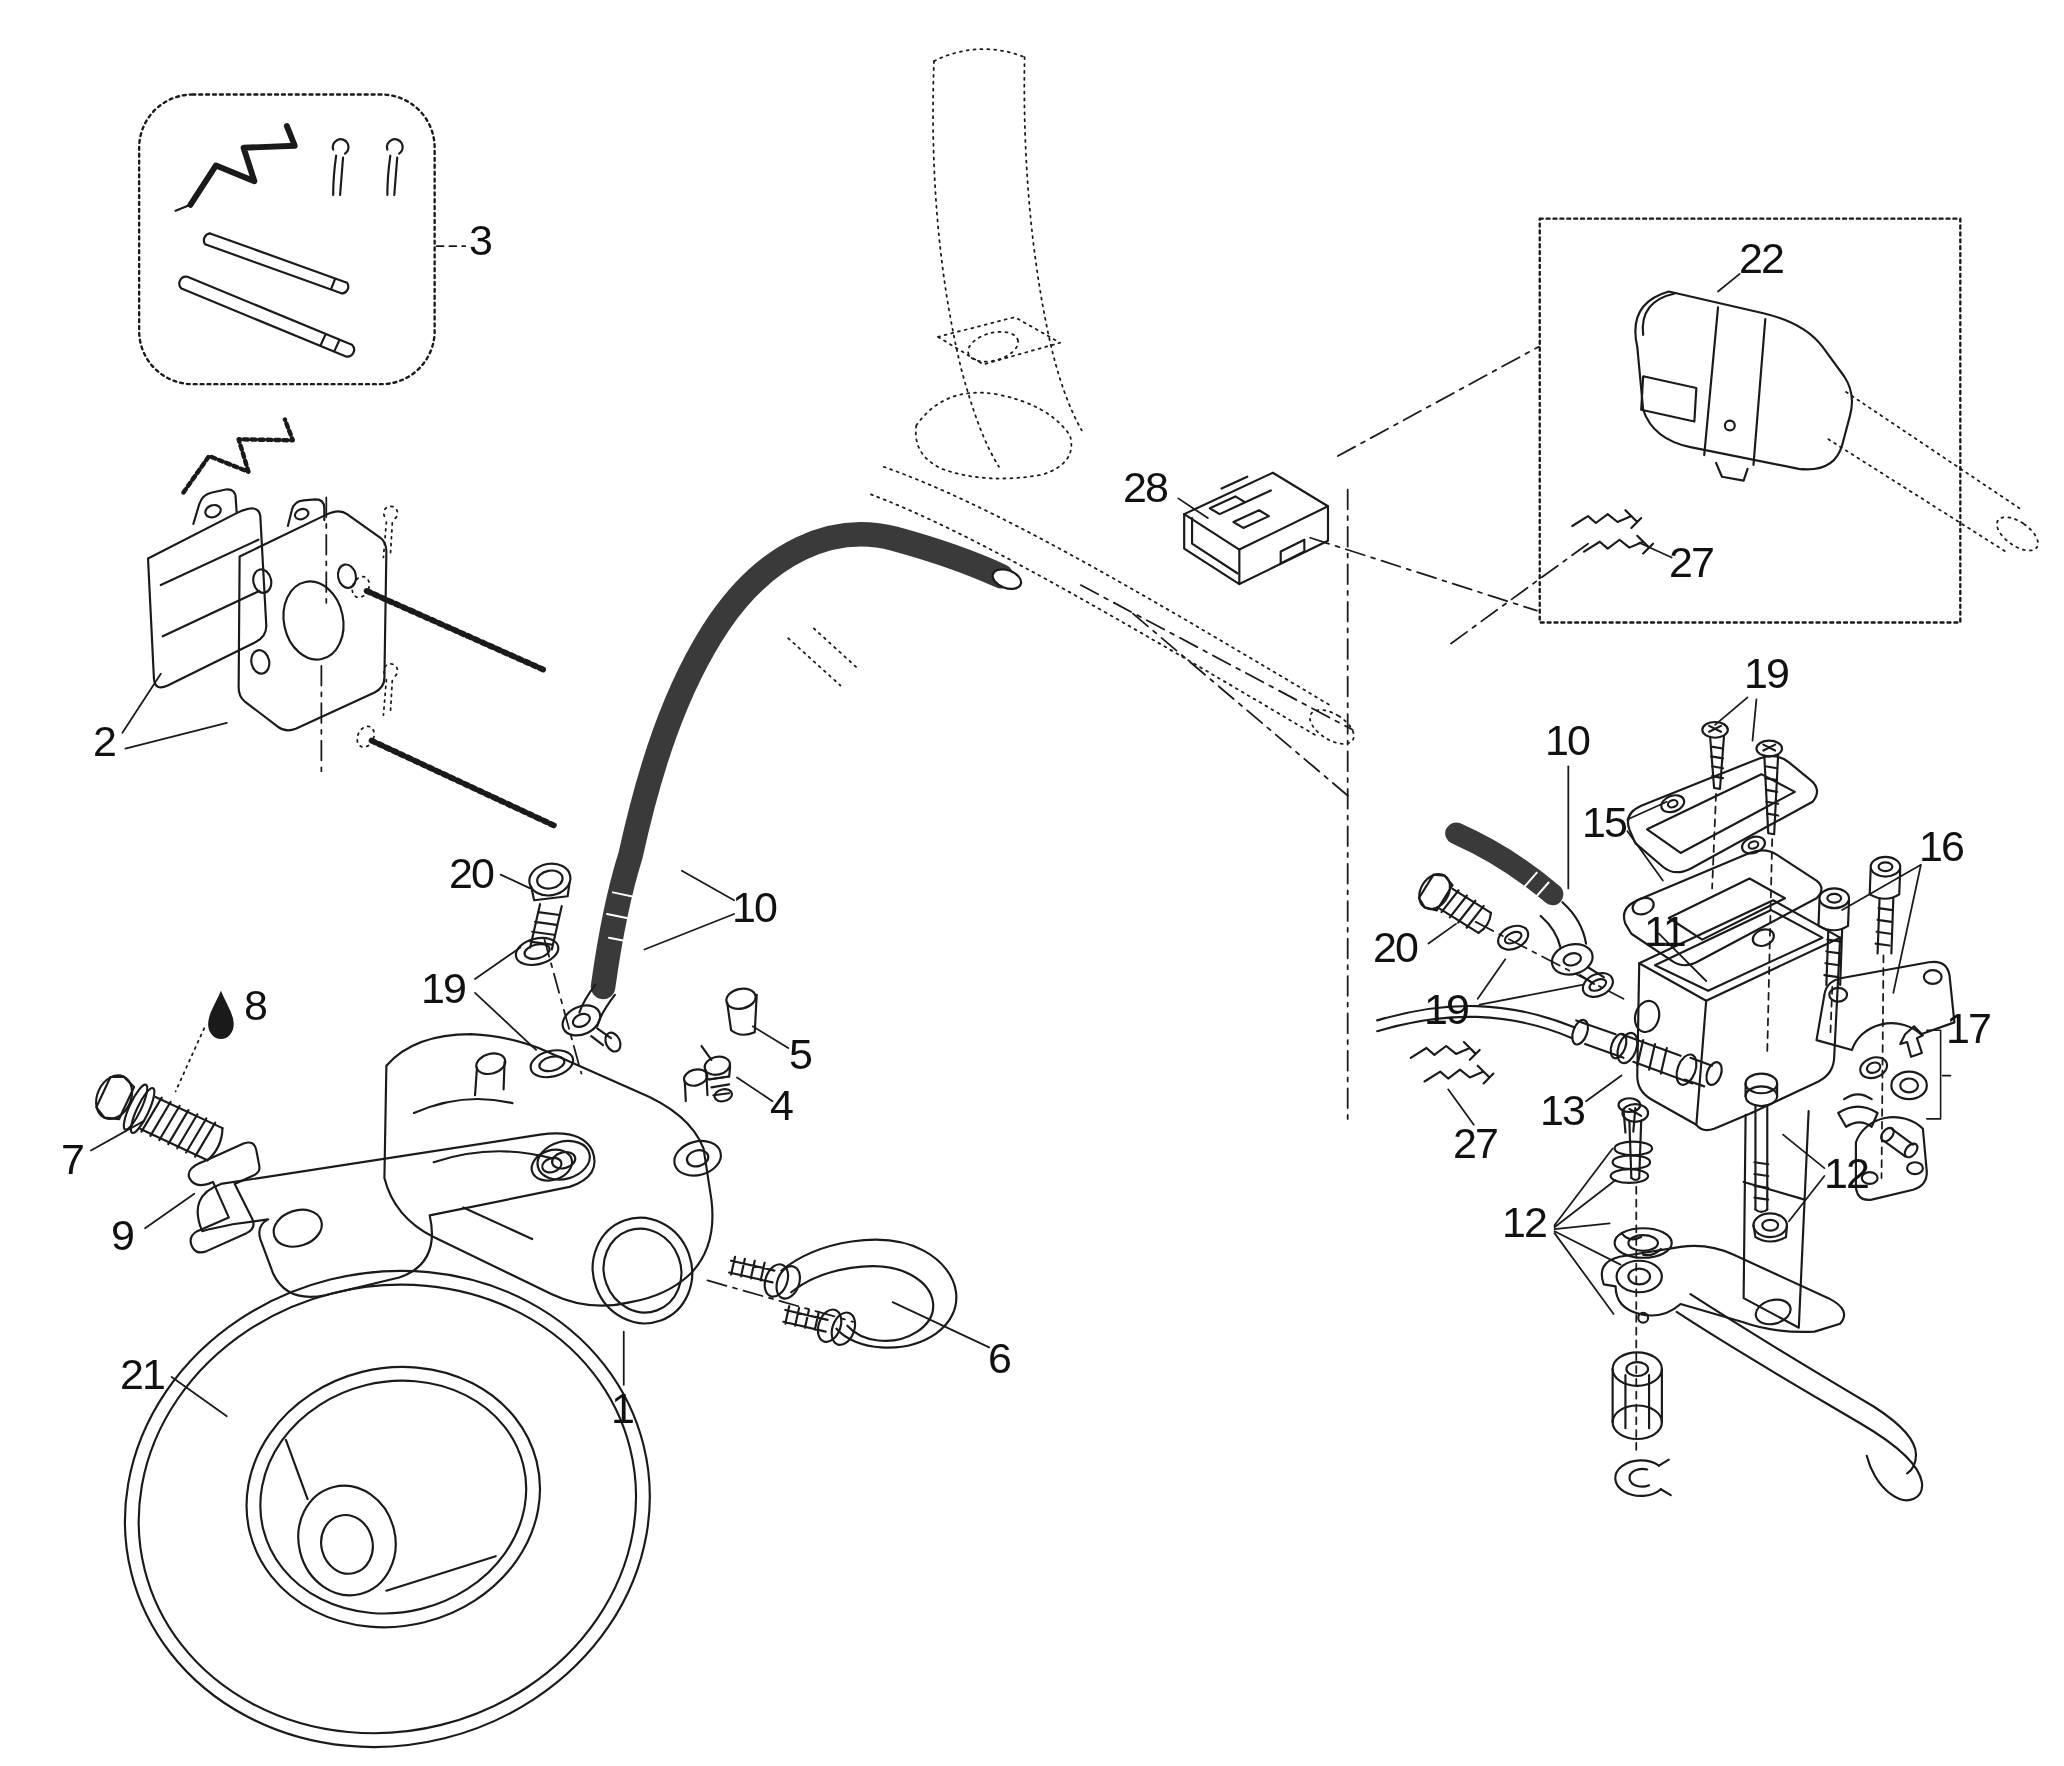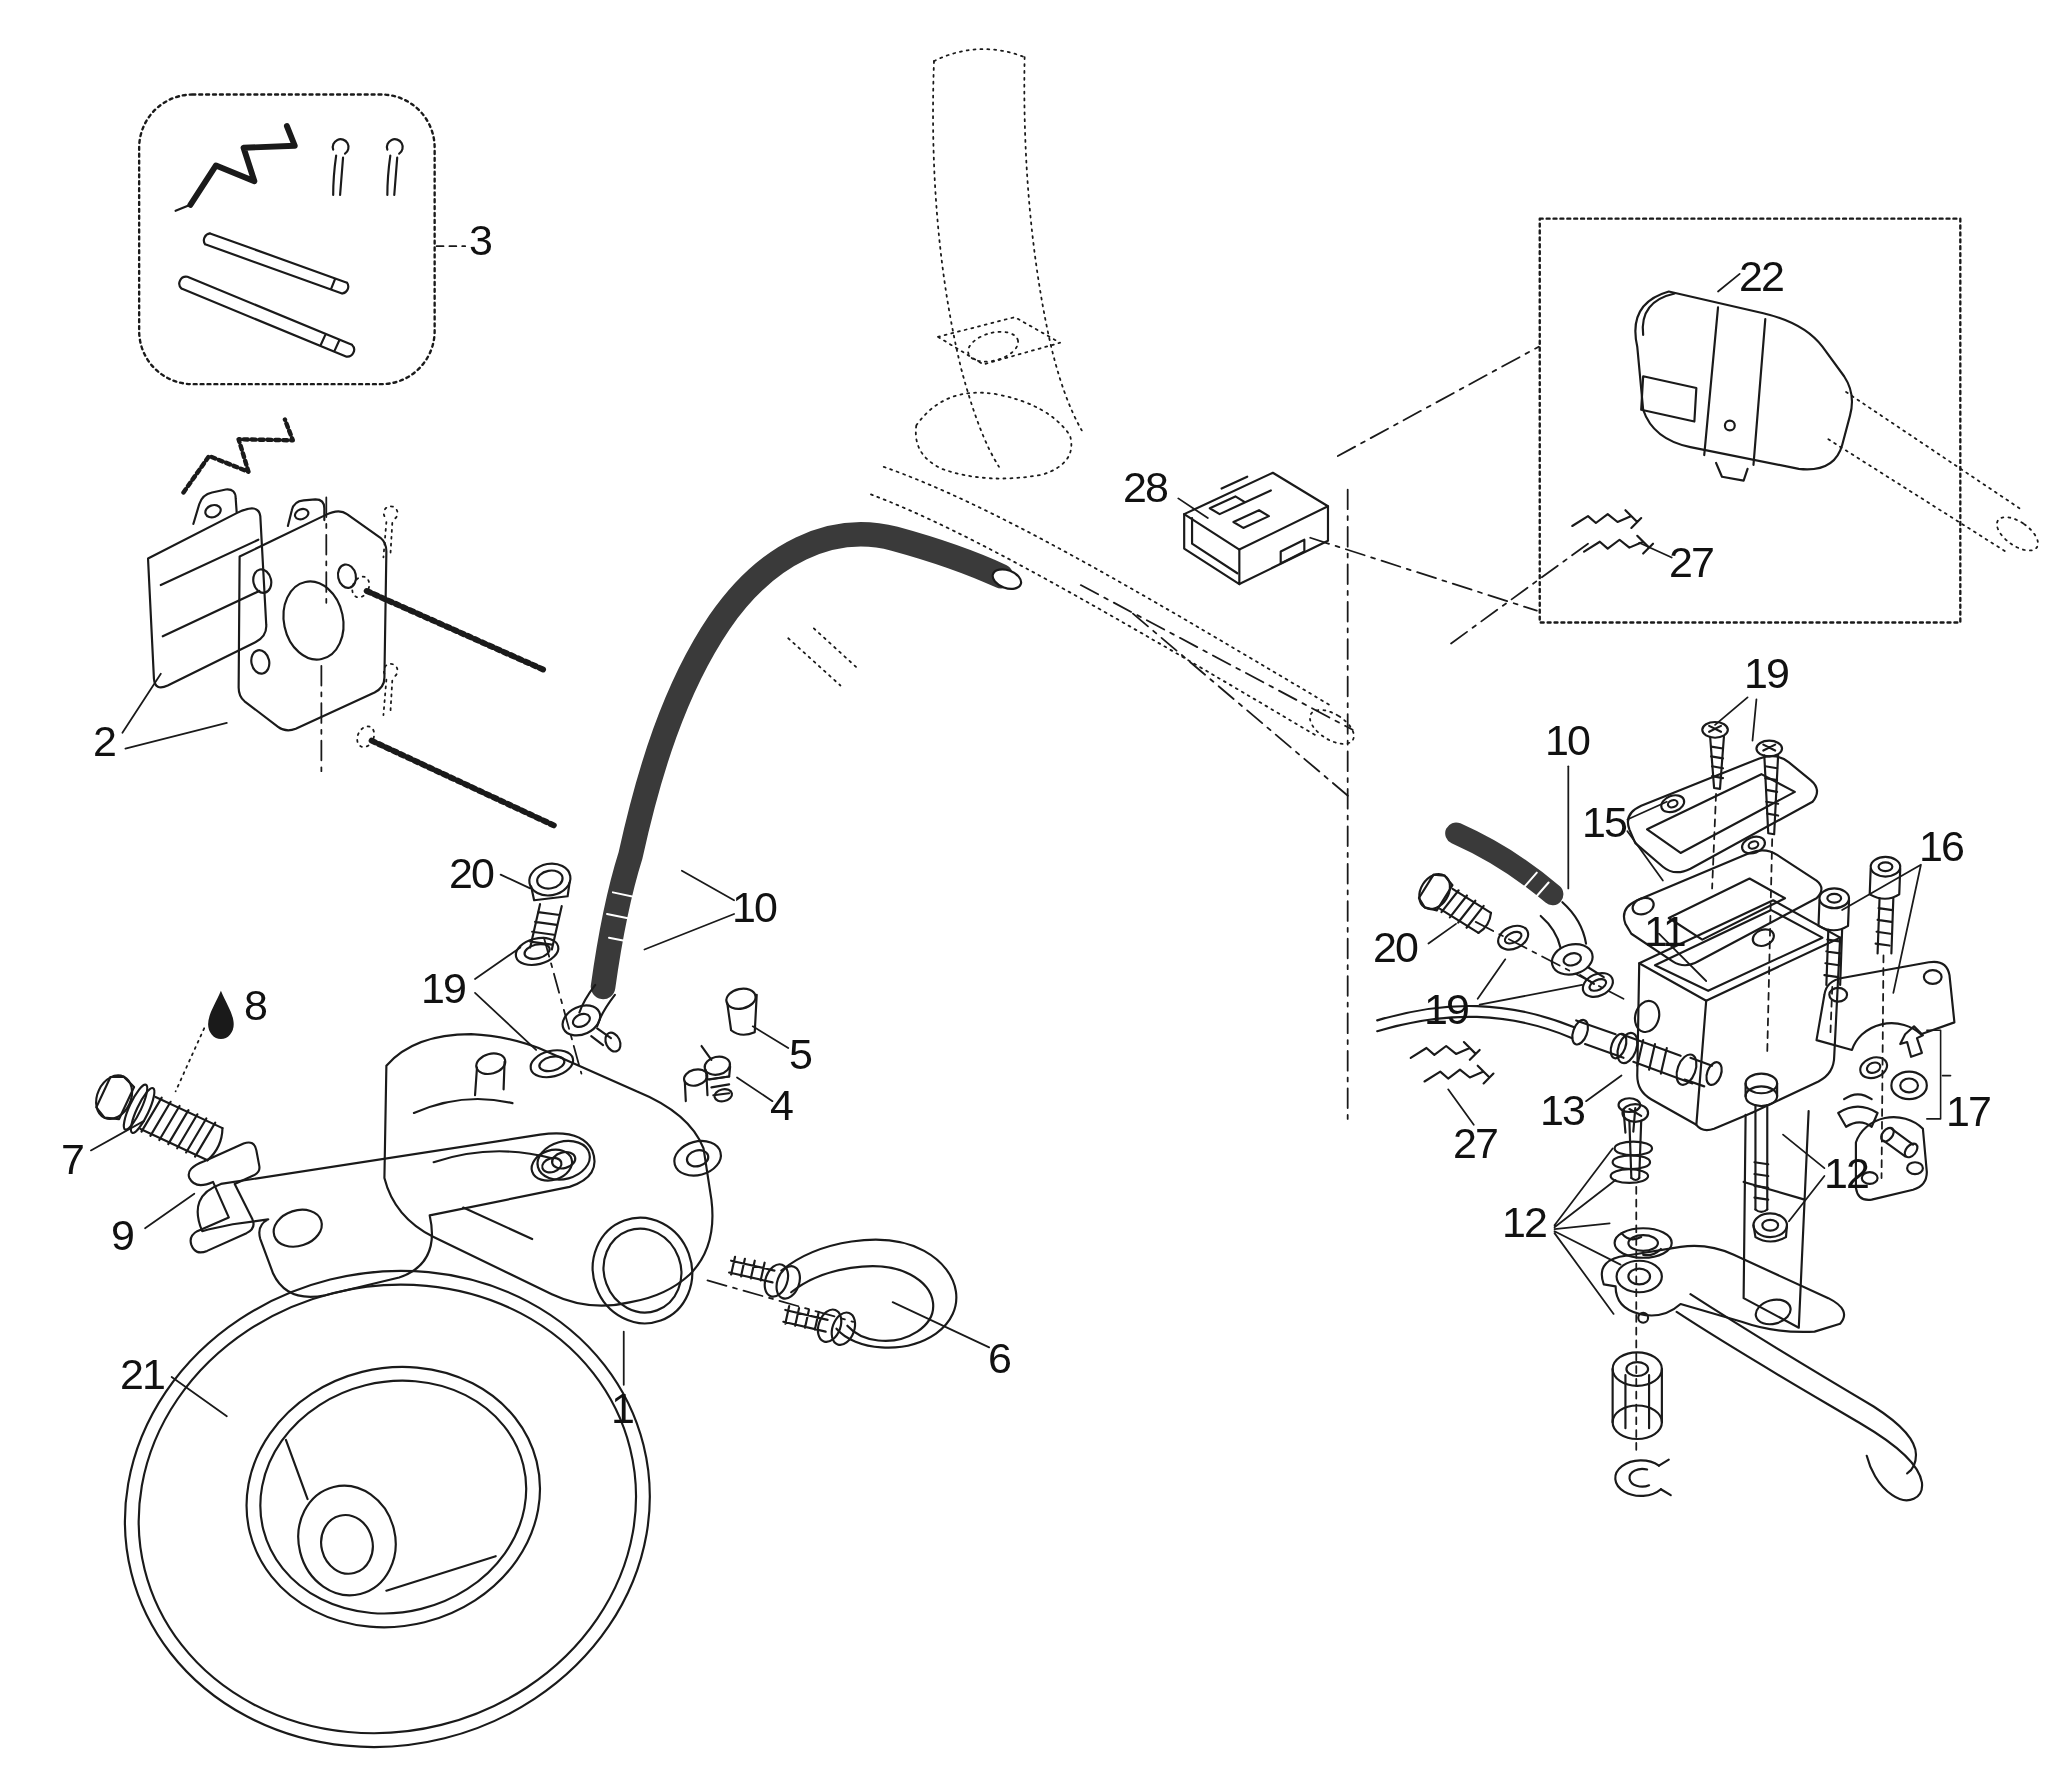--- a/index.html
+++ b/index.html
@@ -376,32 +376,32 @@
 
       <path d="M1702,1332 C1766,1374 1836,1414 1890,1446 C1924,1466 1948,1487 1951,1505 C1953,1521 1937,1529 1921,1518 C1906,1508 1898,1490 1895,1478"></path>
       <path d="M1716,1314 C1778,1354 1848,1396 1902,1428 C1930,1446 1945,1462 1945,1477"></path>
       <path d="M1945,1477 Q1945,1490 1936,1496"></path>
     </g>
   </svg>
 
   <div class="callout" style="left:469px;top:219px">3</div>
   <div class="callout" style="left:93px;top:720px">2</div>
   <div class="callout" style="left:1123px;top:466px">28</div>
-  <div class="callout" style="left:1739px;top:255px">22</div>
+  <div class="callout" style="left:1739px;top:237px">22</div>
   <div class="callout" style="left:1669px;top:541px">27</div>
   <div class="callout" style="left:1744px;top:652px">19</div>
   <div class="callout" style="left:1545px;top:719px">10</div>
   <div class="callout" style="left:1582px;top:801px">15</div>
   <div class="callout" style="left:1919px;top:825px">16</div>
   <div class="callout" style="left:1644px;top:910px">11</div>
   <div class="callout" style="left:1373px;top:926px">20</div>
   <div class="callout" style="left:1424px;top:988px">19</div>
   <div class="callout" style="left:1540px;top:1089px">13</div>
   <div class="callout" style="left:1453px;top:1122px">27</div>
-  <div class="callout" style="left:1946px;top:1090px">17</div>
+  <div class="callout" style="left:1946px;top:1007px">17</div>
   <div class="callout" style="left:1824px;top:1152px">12</div>
   <div class="callout" style="left:1502px;top:1201px">12</div>
   <div class="callout" style="left:449px;top:852px">20</div>
   <div class="callout" style="left:421px;top:967px">19</div>
   <div class="callout" style="left:732px;top:886px">10</div>
   <div class="callout" style="left:789px;top:1033px">5</div>
   <div class="callout" style="left:770px;top:1084px">4</div>
   <div class="callout" style="left:244px;top:984px">8</div>
   <div class="callout" style="left:61px;top:1138px">7</div>
   <div class="callout" style="left:111px;top:1214px">9</div>

